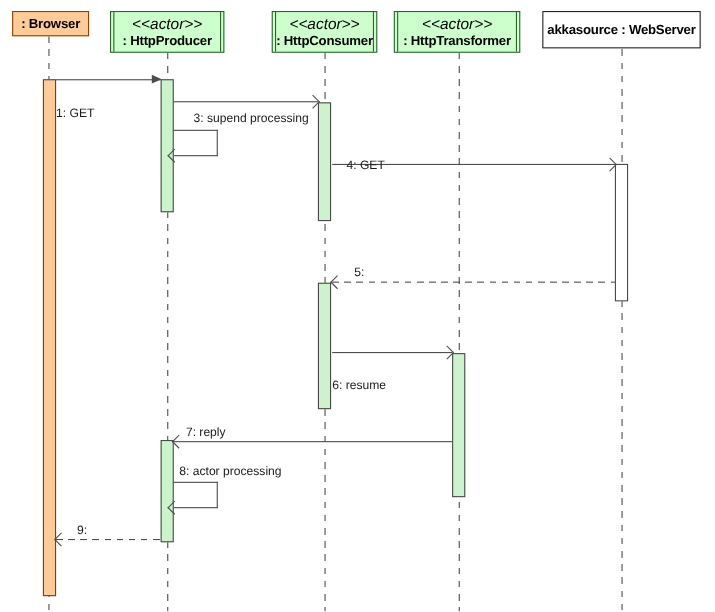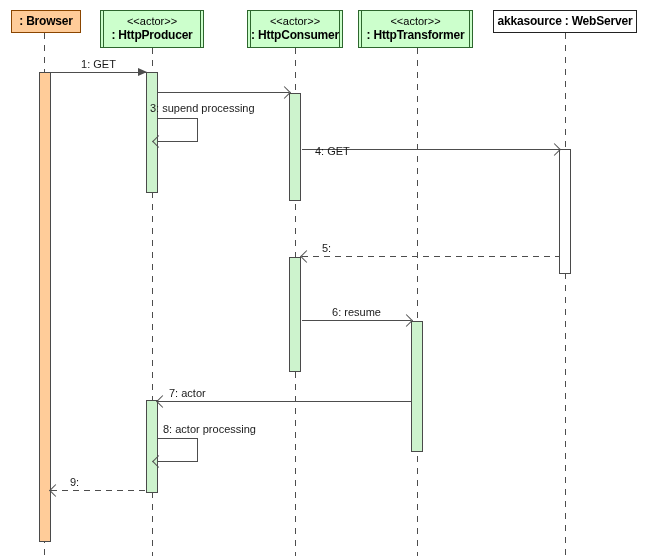--- a/index.html
+++ b/index.html
@@ -20,21 +20,21 @@
     text-align:right;line-height:1.25;
   }
   .head-actor{background:var(--actor_fill,#ccffcc);border:1px solid var(--actor_border,#2d662d);}
   .head-actor::before{
     content:"";position:absolute;top:0;bottom:0;left:2px;right:2px;
     border-left:1px solid var(--actor_border,#2d662d);
     border-right:1px solid var(--actor_border,#2d662d);
   }
   .head-browser{background:var(--browser_fill,#ffcc99);border:1px solid var(--browser_border,#8a4500);}
   .head-server{background:#ffffff;border:1px solid #222222;}
-  .stereo{font-size:11px;color:#000;white-space:nowrap;}
+  .stereo{font-size:14px;color:#000;white-space:nowrap;font-style:italic;}
   .pname{font-size:12px;font-weight:bold;color:#000;white-space:nowrap;letter-spacing:-0.2px;}
   
   .act{position:absolute;width:12px;box-sizing:border-box;border:1px solid var(--bar_border,#4a4a4a);z-index:1;}
   .act-orange{background:var(--browser_fill,#ffcc99);}
   .act-green{background:var(--bar_green,#cdf3cd);}
   .act-white{background:#ffffff;}
   
   .mline{position:absolute;height:1px;background:var(--line,#4d4d4d);z-index:3;}
   .mline.dashed{background:repeating-linear-gradient(90deg,var(--line,#4d4d4d) 0 6px,transparent 6px 11px);}
   .selfloop{
@@ -46,21 +46,21 @@
   .chev-right{border-top:1px solid var(--line,#4d4d4d);border-right:1px solid var(--line,#4d4d4d);transform:rotate(45deg);right:0;top:-4px;}
   .chev-left{border-top:1px solid var(--line,#4d4d4d);border-left:1px solid var(--line,#4d4d4d);transform:rotate(-45deg);left:0;top:-4px;}
   .selfloop .chev-left{left:-4px;top:auto;bottom:-5px;}
   .arr-filled-right{
     position:absolute;right:-1px;top:-4px;width:0;height:0;
     border-left:9px solid var(--line,#4d4d4d);
     border-top:4px solid transparent;border-bottom:4px solid transparent;
   }
   
   .mlabel{position:absolute;font-size:11px;color:#1a1a1a;white-space:nowrap;z-index:4;}
-  .mlabel.center{text-align:center;}
+  .mlabel.center{text-align:left;margin-top:39px;}
 </style>
 </head>
 <body>
 
 <div class="canvas">
 
   <div class="lifeline" style="left:44px;top:33px;height:523px"></div>
   <div class="lifeline" style="left:152px;top:48px;height:508px"></div>
   <div class="lifeline" style="left:295px;top:48px;height:508px"></div>
   <div class="lifeline" style="left:417px;top:48px;height:508px"></div>
@@ -78,62 +78,62 @@
   <div class="head head-actor" style="left:247px;top:10px;width:96px;height:38px">
     <span class="stereo">&lt;&lt;actor&gt;&gt;</span>
     <span class="pname">: HttpConsumer</span>
   </div>
 
   <div class="head head-actor" style="left:358px;top:10px;width:115px;height:38px">
     <span class="stereo">&lt;&lt;actor&gt;&gt;</span>
     <span class="pname">: HttpTransformer</span>
   </div>
 
-  <div class="head head-server" style="left:493px;top:10px;width:144px;height:23px">
+  <div class="head head-server" style="left:493px;top:10px;width:144px;height:34px">
     <span class="pname">akkasource : WebServer</span>
   </div>
 
   <div class="act act-orange" style="left:39px;top:72px;height:470px"></div>
   <div class="act act-green" style="left:146px;top:72px;height:121px"></div>
   <div class="act act-green" style="left:146px;top:400px;height:93px"></div>
   <div class="act act-green" style="left:289px;top:93px;height:108px"></div>
   <div class="act act-green" style="left:289px;top:257px;height:115px"></div>
   <div class="act act-green" style="left:411px;top:321px;height:131px"></div>
   <div class="act act-white" style="left:559px;top:149px;height:125px"></div>
 
   <div class="mlabel center" style="left:51px;top:58px;width:95px">1: GET</div>
   <div class="mline" style="left:51px;top:72px;width:95px">
     <span class="arr-filled-right"></span>
   </div>
 
   <div class="mline" style="left:158px;top:92px;width:131px">
     <span class="chev chev-right"></span>
   </div>
 
-  <div class="mlabel" style="left:150px;top:102px">3: supend processing</div>
+  <div class="mlabel" style="left:176px;top:102px">3: supend processing</div>
   <div class="selfloop" style="left:158px;top:118px">
     <span class="chev chev-left"></span>
   </div>
 
   <div class="mlabel" style="left:315px;top:145px">4: GET</div>
   <div class="mline" style="left:302px;top:149px;width:257px">
     <span class="chev chev-right"></span>
   </div>
 
   <div class="mlabel" style="left:322px;top:242px">5:</div>
   <div class="mline dashed" style="left:302px;top:256px;width:257px">
     <span class="chev chev-left"></span>
   </div>
 
   <div class="mlabel center" style="left:302px;top:306px;width:109px">6: resume</div>
   <div class="mline" style="left:302px;top:320px;width:109px">
     <span class="chev chev-right"></span>
   </div>
 
-  <div class="mlabel" style="left:169px;top:387px">7: actor</div>
+  <div class="mlabel" style="left:169px;top:387px">7: reply</div>
   <div class="mline" style="left:158px;top:401px;width:253px">
     <span class="chev chev-left"></span>
   </div>
 
   <div class="mlabel" style="left:163px;top:423px">8: actor processing</div>
   <div class="selfloop" style="left:158px;top:438px">
     <span class="chev chev-left"></span>
   </div>
 
   <div class="mlabel" style="left:70px;top:476px">9:</div>

